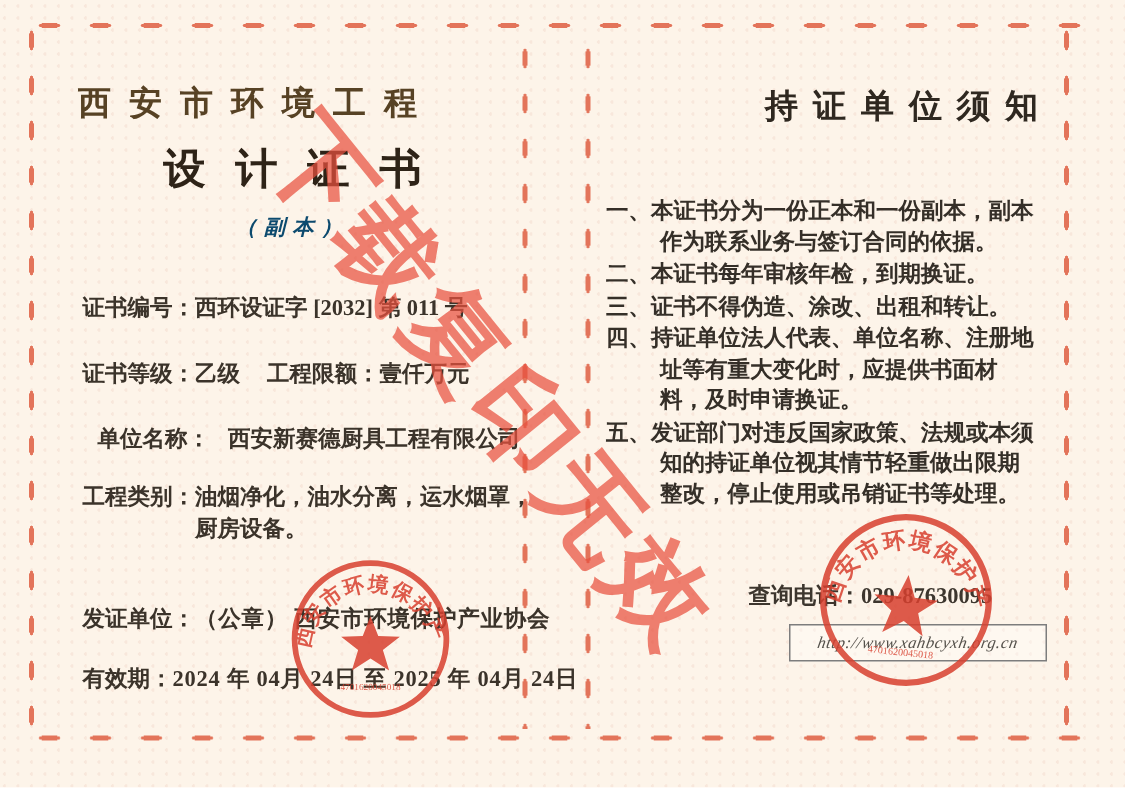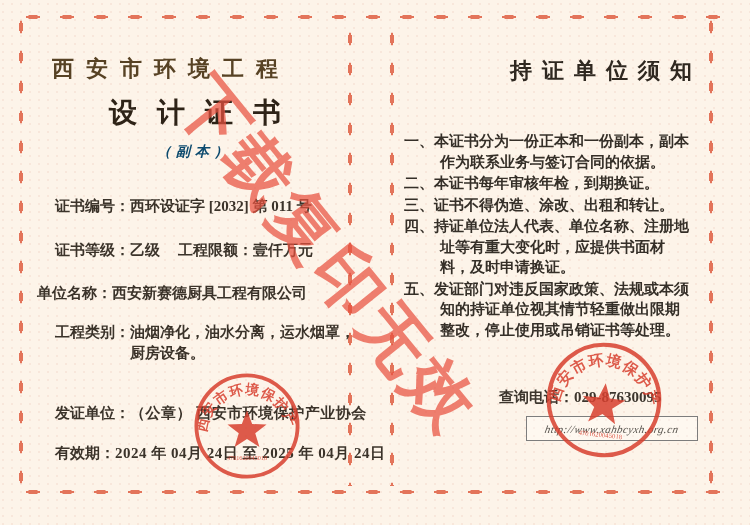--- a/index.html
+++ b/index.html
@@ -52,21 +52,21 @@
   }
   .field{
     display:flex;align-items:flex-start;
     font-size:15px;font-weight:700;color:#3b332a;line-height:20px;
   }
   .field .lab{white-space:nowrap;}
   .field .val{white-space:nowrap;}
   .f-number{left:55px;top:196px;}
   .f-grade {left:55px;top:240px;}
   .f-grade .gap{width:18px;}
-  .f-company{left:37px;top:283px;}
+  .f-company{left:65px;top:283px;gap:12px;}
   .f-category{left:55px;top:322px;}
   .f-category .val{white-space:normal;width:236px;word-break:break-all;line-height:21px;}
   .f-issuer{left:55px;top:403px;}
   .f-valid {left:55px;top:443px;}
   .f-valid .val,.f-issuer .val{letter-spacing:.5px;}
 
   
   .rtitle{
     left:402px;top:56px;width:300px;text-align:right;
     font-size:22px;font-weight:700;letter-spacing:10px;text-indent:10px;

